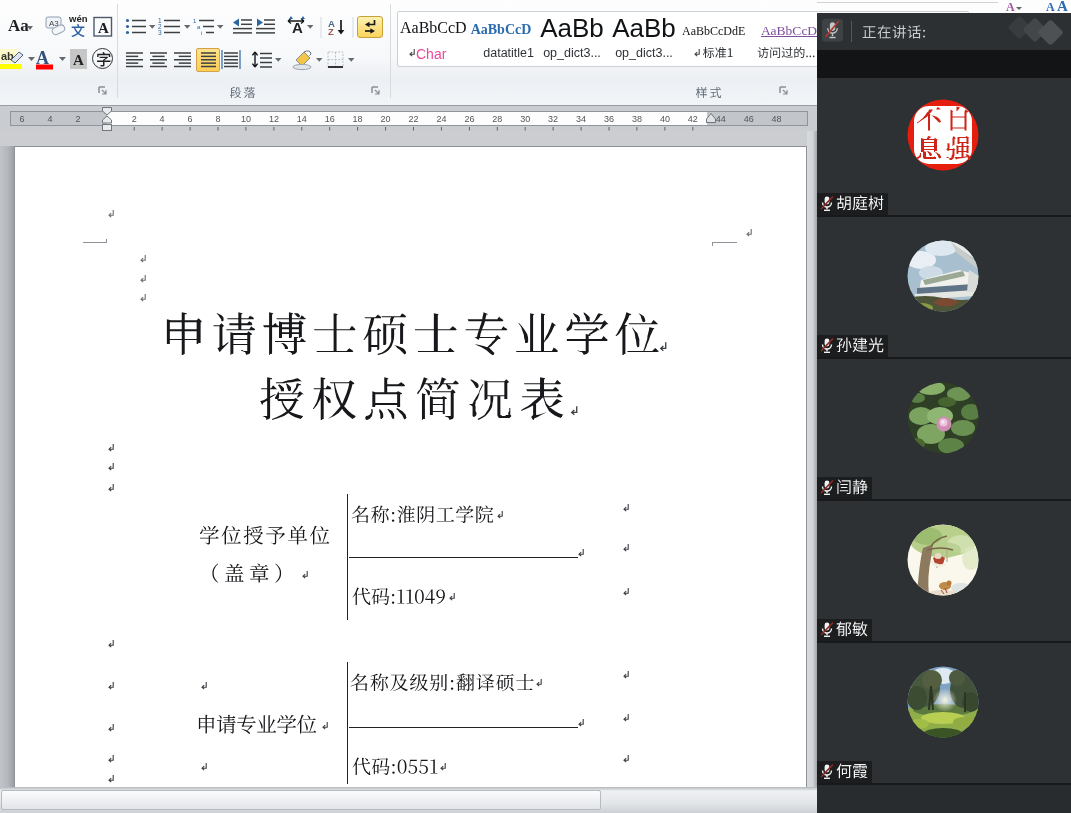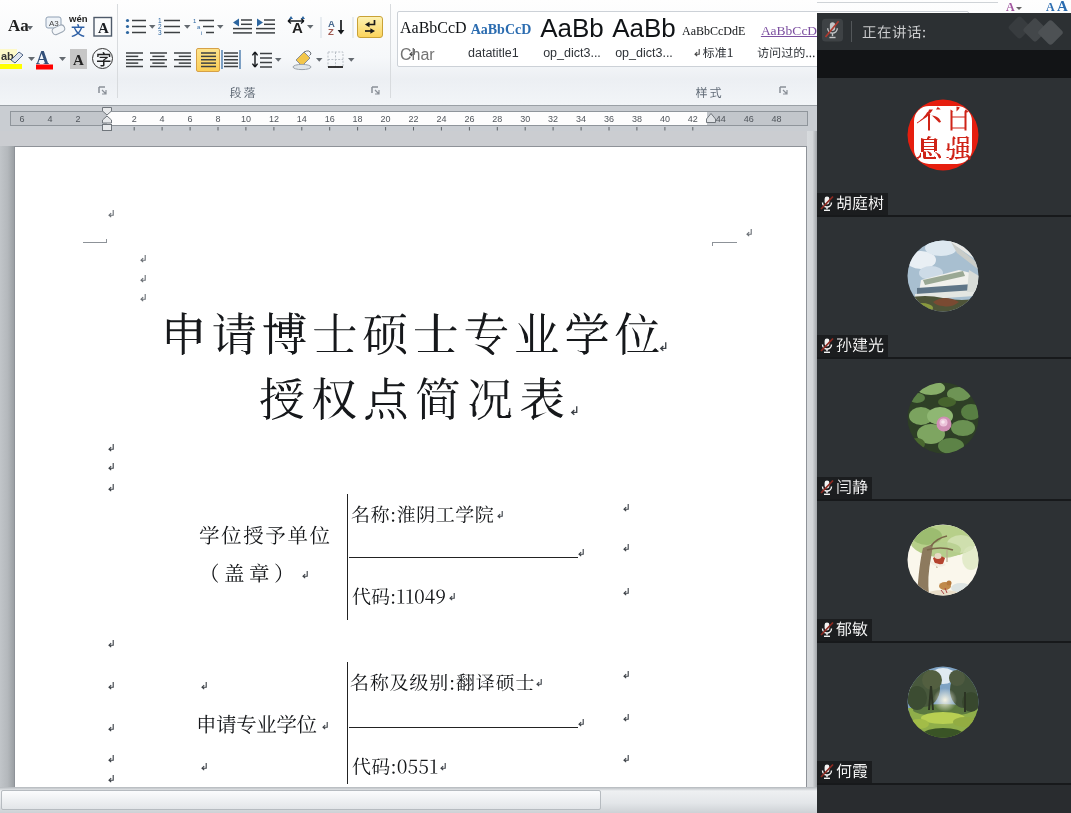--- a/index.html
+++ b/index.html
@@ -150,22 +150,22 @@
 <div class="abs" style="left:817px;top:2px;width:181px;height:1px;background:#cfd3d7"></div>
 <div style="position:absolute;text-align:center;white-space:nowrap;left:400px;top:19px;width:66px;font-family:'Liberation Serif',serif;font-size:16px;color:#101316">AaBbCcD</div>
 <div style="position:absolute;text-align:center;white-space:nowrap;left:468px;top:22px;width:66px;font-family:'Liberation Serif',serif;font-size:14px;font-weight:bold;color:#2b6cb0">AaBbCcD</div>
 <div style="position:absolute;text-align:center;white-space:nowrap;left:538px;top:13px;width:68px;font-family:'Liberation Sans',sans-serif;font-size:26px;color:#101316">AaBb</div>
 <div style="position:absolute;text-align:center;white-space:nowrap;left:610px;top:13px;width:68px;font-family:'Liberation Sans',sans-serif;font-size:26px;color:#101316">AaBb</div>
 <div style="position:absolute;white-space:nowrap;left:682px;top:24px;width:68px;font-family:'Liberation Serif',serif;font-size:12px;color:#101316">AaBbCcDdE</div>
 <div style="position:absolute;text-align:center;white-space:nowrap;left:758px;top:23px;width:68px;font-family:'Liberation Serif',serif;font-size:13.5px;color:#7c4fa0;text-decoration:underline">AaBbCcDc</div>
 <svg class="abs" style="left:407px;top:48px" width="9" height="10" viewBox="0 0 9 10">
       <path d="M7.2 1 L7.2 6.2 L3.4 6.2 M5.2 4.2 L3 6.2 L5.2 8.2" stroke="#444" stroke-width="1.1" fill="none"></path>
     </svg>
-<div style="position:absolute;text-align:center;white-space:nowrap;left:400px;top:46px;width:40px;text-align:left;font-size:16px;color:#737373">Char</div>
-<div style="position:absolute;text-align:left;white-space:nowrap;left:468px;top:46px;width:66px;font-size:12.5px;color:#2f3338">datatitle1</div>
+<div style="position:absolute;text-align:center;white-space:nowrap;left:416px;top:46px;width:40px;text-align:left;font-size:14px;color:#ec4899">Char</div>
+<div style="position:absolute;text-align:right;white-space:nowrap;left:468px;top:46px;width:66px;font-size:12.5px;color:#2f3338">datatitle1</div>
 <div style="position:absolute;text-align:center;white-space:nowrap;left:538px;top:46px;width:68px;font-size:12.5px;color:#2f3338">op_dict3...</div>
 <div style="position:absolute;text-align:center;white-space:nowrap;left:610px;top:46px;width:68px;font-size:12.5px;color:#2f3338">op_dict3...</div>
 <svg class="abs" style="left:692px;top:48px" width="9" height="10" viewBox="0 0 9 10">
       <path d="M7.2 1 L7.2 6.2 L3.4 6.2 M5.2 4.2 L3 6.2 L5.2 8.2" stroke="#444" stroke-width="1.1" fill="none"></path>
     </svg>
 <svg class="abs" style="left:702.0px;top:45.5px" width="34" height="14" viewBox="0 -11.5 34 14.5">
       <path d="M5.8 -9.5H11.3V-8.7H5.8ZM5.3 -6.6H11.9V-5.7H5.3ZM7.9 -6.1H8.9V-0.2Q8.9 0.2 8.8 0.4Q8.7 0.6 8.4 0.8Q8.2 0.9 7.7 0.9Q7.3 0.9 6.6 0.9Q6.6 0.7 6.5 0.5Q6.4 0.2 6.3 -0Q6.8 -0 7.2 -0Q7.6 0 7.7 -0Q7.9 -0 7.9 -0.1Q7.9 -0.1 7.9 -0.2ZM9.7 -4.1 10.5 -4.3Q10.8 -3.7 11.1 -3Q11.4 -2.3 11.6 -1.7Q11.9 -1 12 -0.5L11.1 -0.2Q11 -0.7 10.8 -1.4Q10.6 -2 10.3 -2.7Q10 -3.4 9.7 -4.1ZM6.1 -4.3 7 -4.1Q6.8 -3.4 6.5 -2.7Q6.3 -2 6 -1.3Q5.6 -0.7 5.3 -0.2Q5.2 -0.3 5.1 -0.4Q5 -0.5 4.8 -0.6Q4.7 -0.7 4.6 -0.7Q5.1 -1.4 5.5 -2.3Q5.9 -3.3 6.1 -4.3ZM0.6 -7.9H5.1V-7H0.6ZM2.5 -10.5H3.5V1H2.5ZM2.4 -7.3 3 -7.1Q2.9 -6.4 2.7 -5.7Q2.4 -4.9 2.1 -4.2Q1.8 -3.5 1.5 -2.9Q1.2 -2.2 0.8 -1.8Q0.8 -1.9 0.7 -2.1Q0.6 -2.3 0.5 -2.4Q0.4 -2.6 0.3 -2.7Q0.7 -3.2 1.1 -4Q1.6 -4.8 1.9 -5.6Q2.2 -6.5 2.4 -7.3ZM3.4 -6.7Q3.5 -6.6 3.8 -6.3Q4 -6 4.3 -5.6Q4.6 -5.3 4.8 -4.9Q5.1 -4.6 5.2 -4.5L4.6 -3.8Q4.5 -4 4.3 -4.3Q4 -4.7 3.8 -5.1Q3.5 -5.5 3.3 -5.8Q3.1 -6.1 2.9 -6.3Z M17.7 -5.8H23.9V-4.9H17.7ZM17.7 -3.3H23.9V-2.4H17.7ZM17.7 -0.7H24.4V0.1H17.7ZM18.1 -10.4 18.9 -10.2Q18.6 -9.1 18.1 -8.1Q17.6 -7.1 17 -6.3Q16.5 -5.4 15.8 -4.8Q15.8 -4.8 15.6 -5Q15.5 -5.1 15.4 -5.2Q15.2 -5.3 15.1 -5.4Q15.8 -6 16.3 -6.8Q16.9 -7.6 17.3 -8.5Q17.7 -9.4 18.1 -10.4ZM17.9 -8.3H24.2V-7.4H17.9V1H17.1V-7.5L17.7 -8.3ZM20.6 -7.8H21.5V-0.3H20.6ZM20.1 -10.1 20.9 -10.4Q21.2 -10 21.5 -9.5Q21.7 -9 21.9 -8.7L21 -8.2Q20.9 -8.6 20.6 -9.1Q20.4 -9.6 20.1 -10.1ZM13.1 -9.6 13.9 -10Q14.2 -9.5 14.6 -9Q14.9 -8.5 15.2 -8Q15.5 -7.6 15.7 -7.2L14.8 -6.7Q14.6 -7.1 14.3 -7.6Q14.1 -8.1 13.7 -8.6Q13.4 -9.1 13.1 -9.6ZM13.1 -0Q13.4 -0.5 13.7 -1.2Q14.1 -1.9 14.4 -2.7Q14.7 -3.5 15 -4.2L15.8 -3.8Q15.6 -3.1 15.3 -2.3Q15 -1.6 14.7 -0.9Q14.4 -0.2 14.1 0.4Z M26.1 0V-1H28.1V-7.8H26.5V-8.5Q27.1 -8.6 27.6 -8.8Q28 -8.9 28.4 -9.2H29.3V-1H31.1V0Z" fill="#2f3338"></path>
     </svg>
 <svg class="abs" style="left:756.0px;top:45.5px" width="62" height="14" viewBox="0 -11.5 62 14.5">
       <path d="M4.7 -8.3H11.9V-7.4H4.7ZM7 -5.6H10.4V-4.7H7ZM10.1 -5.6H11Q11 -5.6 11 -5.5Q11 -5.4 11 -5.3Q11 -5.2 11 -5.1Q10.9 -3.7 10.9 -2.7Q10.8 -1.7 10.7 -1.1Q10.6 -0.4 10.5 -0.1Q10.4 0.3 10.3 0.5Q10.1 0.7 9.9 0.8Q9.7 0.9 9.4 0.9Q9.2 0.9 8.7 0.9Q8.3 0.9 7.8 0.9Q7.8 0.7 7.7 0.4Q7.7 0.2 7.5 -0Q8 0 8.4 0Q8.9 0 9 0Q9.2 0.1 9.3 0Q9.4 -0 9.5 -0.1Q9.6 -0.3 9.7 -0.8Q9.9 -1.4 9.9 -2.5Q10 -3.6 10.1 -5.4ZM6.5 -7.8H7.4Q7.4 -6.5 7.3 -5.2Q7.2 -3.9 7 -2.8Q6.7 -1.6 6.2 -0.6Q5.8 0.3 4.9 1Q4.8 0.9 4.6 0.7Q4.4 0.5 4.2 0.4Q5 -0.3 5.5 -1.2Q5.9 -2.1 6.1 -3.1Q6.3 -4.2 6.4 -5.4Q6.5 -6.6 6.5 -7.8ZM7.4 -10.3 8.3 -10.5Q8.5 -10 8.7 -9.5Q8.8 -9 8.9 -8.6L8 -8.3Q7.9 -8.7 7.7 -9.2Q7.6 -9.8 7.4 -10.3ZM1.6 -9.7 2.2 -10.3Q2.5 -10 2.9 -9.7Q3.2 -9.4 3.5 -9Q3.8 -8.7 4 -8.5L3.3 -7.8Q3.1 -8.1 2.8 -8.4Q2.5 -8.7 2.2 -9.1Q1.9 -9.4 1.6 -9.7ZM2.4 0.4 2.2 -0.5 2.5 -0.9 4.9 -2.6Q4.9 -2.4 5 -2.2Q5.1 -1.9 5.1 -1.8Q4.3 -1.2 3.8 -0.8Q3.3 -0.4 3 -0.2Q2.7 0.1 2.6 0.2Q2.5 0.3 2.4 0.4ZM0.6 -6.6H3.1V-5.7H0.6ZM2.4 0.4Q2.3 0.3 2.2 0.2Q2.1 0 2 -0.1Q1.9 -0.3 1.8 -0.3Q1.9 -0.4 2.1 -0.6Q2.3 -0.8 2.4 -1Q2.5 -1.2 2.5 -1.5V-6.6H3.4V-0.7Q3.4 -0.7 3.3 -0.6Q3.2 -0.6 3.1 -0.4Q2.9 -0.3 2.8 -0.1Q2.6 0 2.5 0.2Q2.4 0.3 2.4 0.4Z M13.7 -7.7H14.6V1H13.7ZM13.8 -9.9 14.5 -10.3Q14.8 -10 15.2 -9.7Q15.5 -9.3 15.8 -8.9Q16.2 -8.6 16.4 -8.3L15.7 -7.8Q15.5 -8.1 15.1 -8.4Q14.8 -8.8 14.5 -9.2Q14.1 -9.6 13.8 -9.9ZM16.9 -9.8H23.5V-8.9H16.9ZM22.9 -9.8H23.8V-0.3Q23.8 0.1 23.7 0.4Q23.6 0.6 23.3 0.7Q23 0.8 22.5 0.9Q22 0.9 21.2 0.9Q21.2 0.7 21.1 0.4Q21 0.1 20.9 -0Q21.3 -0 21.6 -0Q22 -0 22.2 -0Q22.5 -0 22.6 -0Q22.8 -0 22.8 -0.1Q22.9 -0.2 22.9 -0.3ZM17 -6.7H20.9V-2.1H17V-3H20V-5.9H17ZM16.5 -6.7H17.4V-1.3H16.5Z M26 -9.7 26.7 -10.2Q27.1 -9.8 27.4 -9.5Q27.8 -9.1 28.1 -8.7Q28.4 -8.4 28.6 -8.1L27.8 -7.5Q27.7 -7.8 27.4 -8.2Q27.1 -8.6 26.7 -9Q26.3 -9.4 26 -9.7ZM28.3 -5.8V-1.3H27.4V-4.9H25.6V-5.8ZM27.8 -1.8Q28 -1.8 28.2 -1.6Q28.4 -1.5 28.6 -1.4Q28.9 -1.2 29.2 -1Q29.8 -0.6 30.6 -0.5Q31.4 -0.4 32.5 -0.4Q33 -0.4 33.6 -0.4Q34.3 -0.4 34.9 -0.4Q35.5 -0.5 36 -0.5Q36.6 -0.5 37.1 -0.6Q37 -0.5 36.9 -0.3Q36.9 -0.1 36.8 0.1Q36.8 0.3 36.8 0.4Q36.4 0.4 35.9 0.5Q35.4 0.5 34.7 0.5Q34.1 0.5 33.5 0.5Q32.9 0.5 32.5 0.5Q31.3 0.5 30.5 0.4Q29.6 0.3 29 -0.1Q28.6 -0.4 28.3 -0.6Q28 -0.9 27.8 -0.9Q27.6 -0.9 27.3 -0.7Q27 -0.4 26.7 -0.1Q26.4 0.3 26.1 0.7L25.5 -0.2Q26.1 -0.9 26.7 -1.3Q27.3 -1.8 27.8 -1.8ZM29.2 -8.2H36.7V-7.4H29.2ZM34 -10.5H35V-2.4Q35 -1.9 34.8 -1.7Q34.7 -1.5 34.3 -1.3Q34 -1.2 33.4 -1.2Q32.8 -1.2 32 -1.2Q31.9 -1.4 31.8 -1.6Q31.7 -1.9 31.6 -2.1Q32.1 -2.1 32.5 -2.1Q32.9 -2.1 33.2 -2.1Q33.5 -2.1 33.7 -2.1Q33.8 -2.1 33.9 -2.2Q34 -2.2 34 -2.4ZM29.8 -6 30.5 -6.4Q30.8 -6 31.2 -5.5Q31.5 -5.1 31.8 -4.7Q32.1 -4.2 32.3 -3.9L31.5 -3.4Q31.3 -3.8 31 -4.2Q30.8 -4.7 30.4 -5.1Q30.1 -5.6 29.8 -6Z M39.1 -8.5H42.9V-0.3H39.1V-1.2H42.1V-7.7H39.1ZM38.6 -8.5H39.5V0.7H38.6ZM39.1 -5H42.5V-4.2H39.1ZM40.5 -10.5 41.5 -10.3Q41.3 -9.8 41.1 -9.2Q40.9 -8.6 40.7 -8.1L39.9 -8.3Q40 -8.6 40.2 -9Q40.3 -9.4 40.4 -9.8Q40.4 -10.2 40.5 -10.5ZM44.7 -8.5H48.6V-7.7H44.7ZM48.2 -8.5H49.1Q49.1 -8.5 49.1 -8.4Q49.1 -8.3 49.1 -8.2Q49.1 -8.1 49.1 -8Q49 -5.9 49 -4.4Q48.9 -2.9 48.8 -2Q48.7 -1 48.6 -0.5Q48.4 0 48.2 0.2Q48 0.5 47.8 0.6Q47.6 0.7 47.2 0.8Q46.9 0.8 46.4 0.8Q45.9 0.8 45.4 0.7Q45.4 0.5 45.3 0.3Q45.2 0 45.1 -0.2Q45.7 -0.1 46.2 -0.1Q46.7 -0.1 46.9 -0.1Q47.1 -0.1 47.2 -0.1Q47.3 -0.2 47.4 -0.3Q47.6 -0.5 47.7 -1Q47.8 -1.5 47.9 -2.4Q48 -3.4 48.1 -4.8Q48.2 -6.3 48.2 -8.3ZM45 -10.6 45.9 -10.3Q45.7 -9.4 45.3 -8.5Q45 -7.6 44.6 -6.8Q44.3 -6.1 43.8 -5.5Q43.7 -5.5 43.6 -5.6Q43.5 -5.7 43.3 -5.8Q43.2 -5.9 43 -6Q43.5 -6.5 43.8 -7.3Q44.2 -8 44.5 -8.8Q44.8 -9.7 45 -10.6ZM44.4 -5.3 45.1 -5.7Q45.5 -5.3 45.9 -4.7Q46.2 -4.2 46.6 -3.7Q46.9 -3.2 47.1 -2.9L46.3 -2.4Q46.1 -2.8 45.8 -3.3Q45.5 -3.8 45.1 -4.3Q44.7 -4.8 44.4 -5.3Z M51.7 0.2Q51.4 0.2 51.2 -0.1Q50.9 -0.3 50.9 -0.7Q50.9 -1.1 51.2 -1.3Q51.4 -1.6 51.7 -1.6Q52.1 -1.6 52.3 -1.3Q52.6 -1.1 52.6 -0.7Q52.6 -0.3 52.3 -0.1Q52.1 0.2 51.7 0.2Z M55.2 0.2Q54.9 0.2 54.6 -0.1Q54.4 -0.3 54.4 -0.7Q54.4 -1.1 54.6 -1.3Q54.9 -1.6 55.2 -1.6Q55.6 -1.6 55.8 -1.3Q56 -1.1 56 -0.7Q56 -0.3 55.8 -0.1Q55.6 0.2 55.2 0.2Z M58.7 0.2Q58.3 0.2 58.1 -0.1Q57.9 -0.3 57.9 -0.7Q57.9 -1.1 58.1 -1.3Q58.3 -1.6 58.7 -1.6Q59 -1.6 59.3 -1.3Q59.5 -1.1 59.5 -0.7Q59.5 -0.3 59.3 -0.1Q59 0.2 58.7 0.2Z" fill="#2f3338"></path>

